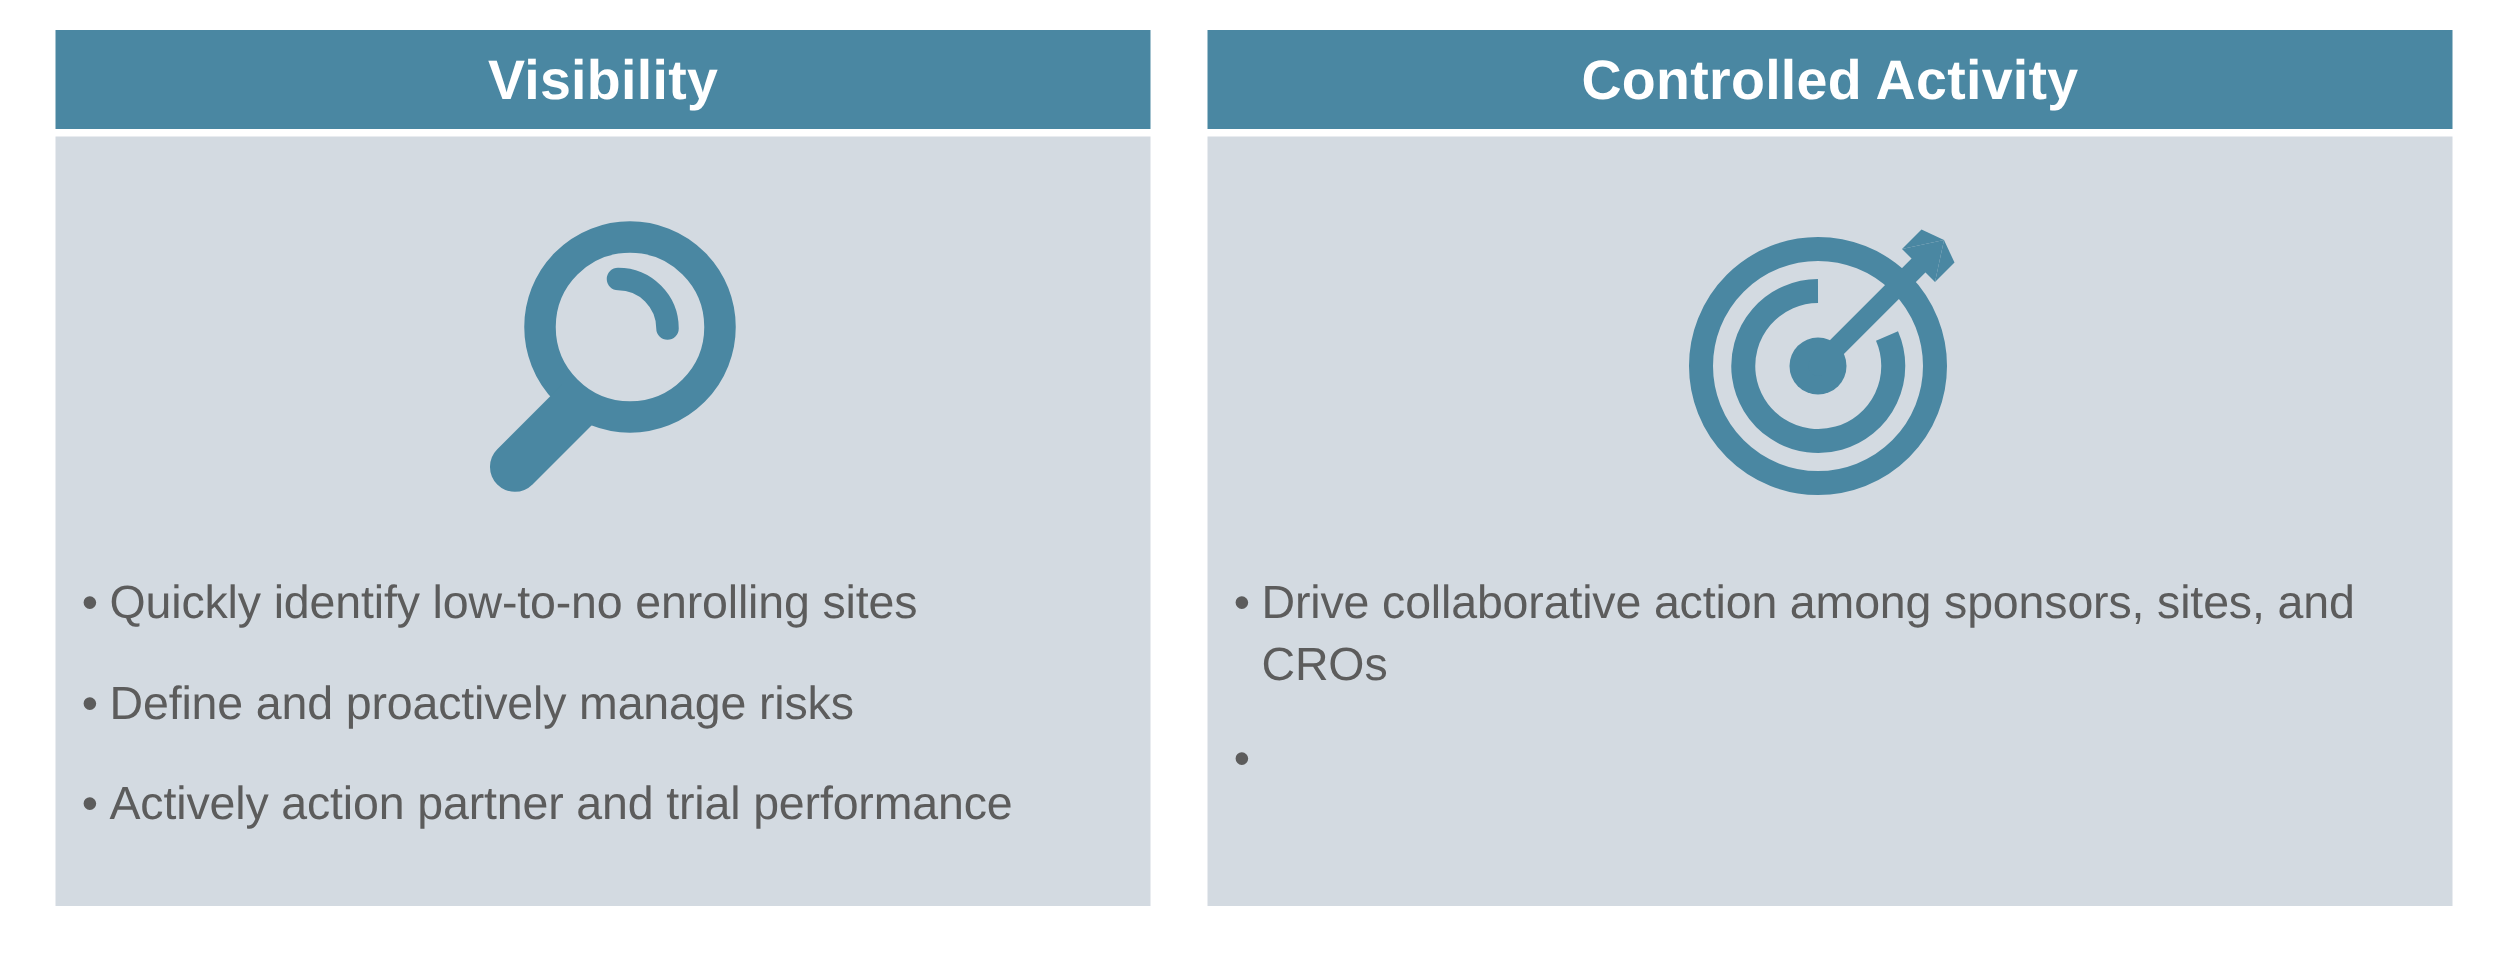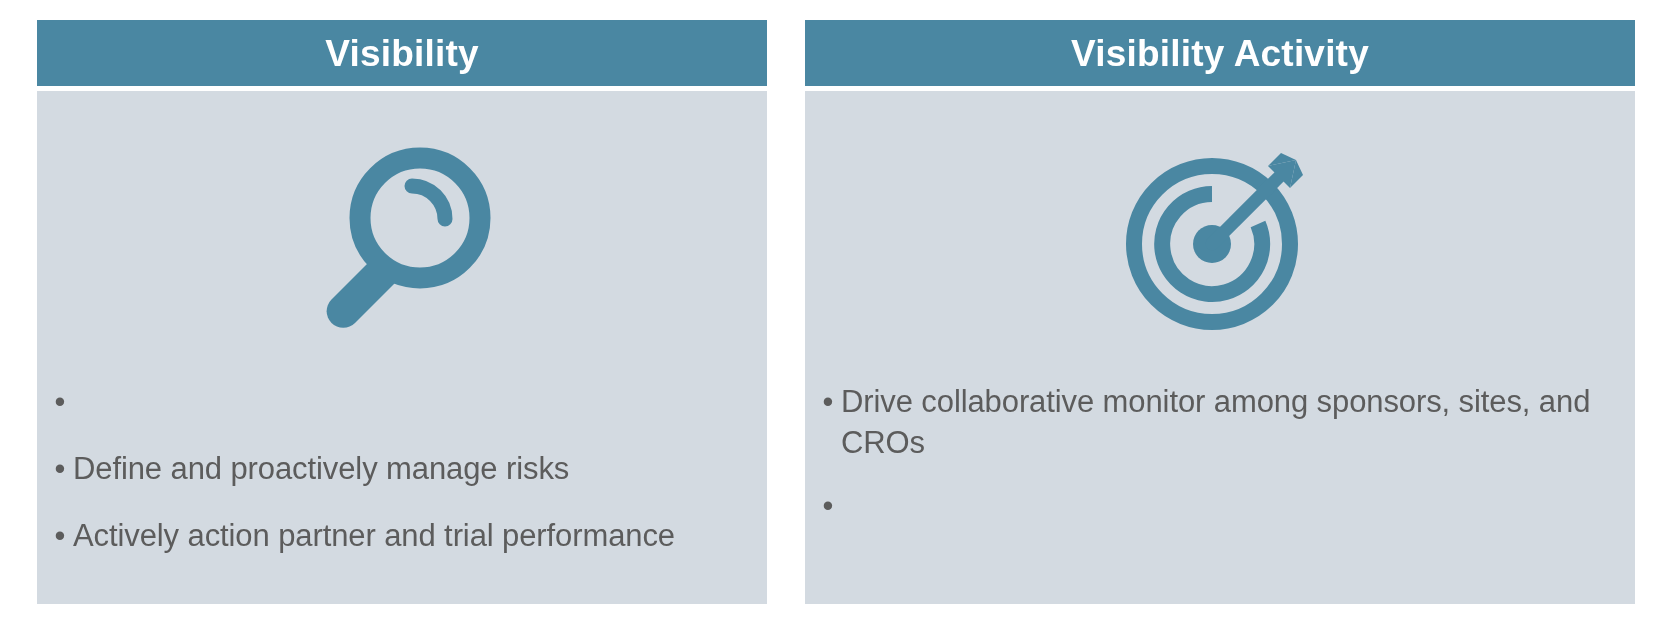--- a/index.html
+++ b/index.html
@@ -123,37 +123,38 @@
               <path d="M110 50 A33 33 0 0 1 143 83" stroke-width="15" stroke-linecap="round"></path>
             </g>
             <path d="M72.5 120.5 L96 144 L53 187 A16.6 16.6 0 0 1 29.5 163.5 Z" fill="#4A87A2"></path>
           </svg>
         </span>
       </div>
 
       <div class="bullets">
         <div class="bullet-row">
           <span class="bullet-dot">•</span>
+          <span class="bullet-text">Quickly identify low-to-no enrolling sites</span>
         </div>
         <div class="bullet-row">
           <span class="bullet-dot">•</span>
           <span class="bullet-text">Define and proactively manage risks</span>
         </div>
         <div class="bullet-row">
           <span class="bullet-dot">•</span>
           <span class="bullet-text">Actively action partner and trial performance</span>
         </div>
       </div>
 
     </div>
   </section>
 
   <section class="panel panel--right">
     <div class="panel-header">
-      <span class="panel-header-title">Visibility Activity</span>
+      <span class="panel-header-title">Controlled Activity</span>
     </div>
     <div class="panel-gap"></div>
     <div class="panel-body">
 
       <div class="icon-area">
         <span>
           <svg width="200" height="200" viewBox="0 0 200 200" aria-hidden="true">
             <g fill="none" stroke="#4A87A2" stroke-width="16">
               <circle cx="92" cy="108" r="78"></circle>
               <path d="M92 58 A50 50 0 1 0 138 88"></path>
@@ -163,21 +164,21 @@
             <path d="M148 30 L176 24 L170 52 L158 40 Z" fill="#4A87A2"></path>
             <path d="M176 24 L170 52 L183 39 Z" fill="#4A87A2"></path>
             <path d="M176 24 L148 30 L161 17 Z" fill="#4A87A2"></path>
           </svg>
         </span>
       </div>
 
       <div class="bullets">
         <div class="bullet-row">
           <span class="bullet-dot">•</span>
-          <span class="bullet-text">Drive collaborative monitor among sponsors, sites, and CROs</span>
+          <span class="bullet-text">Drive collaborative action among sponsors, sites, and CROs</span>
         </div>
         <div class="bullet-row">
           <span class="bullet-dot">•</span>
         </div>
       </div>
 
     </div>
   </section>
 
 </div>

